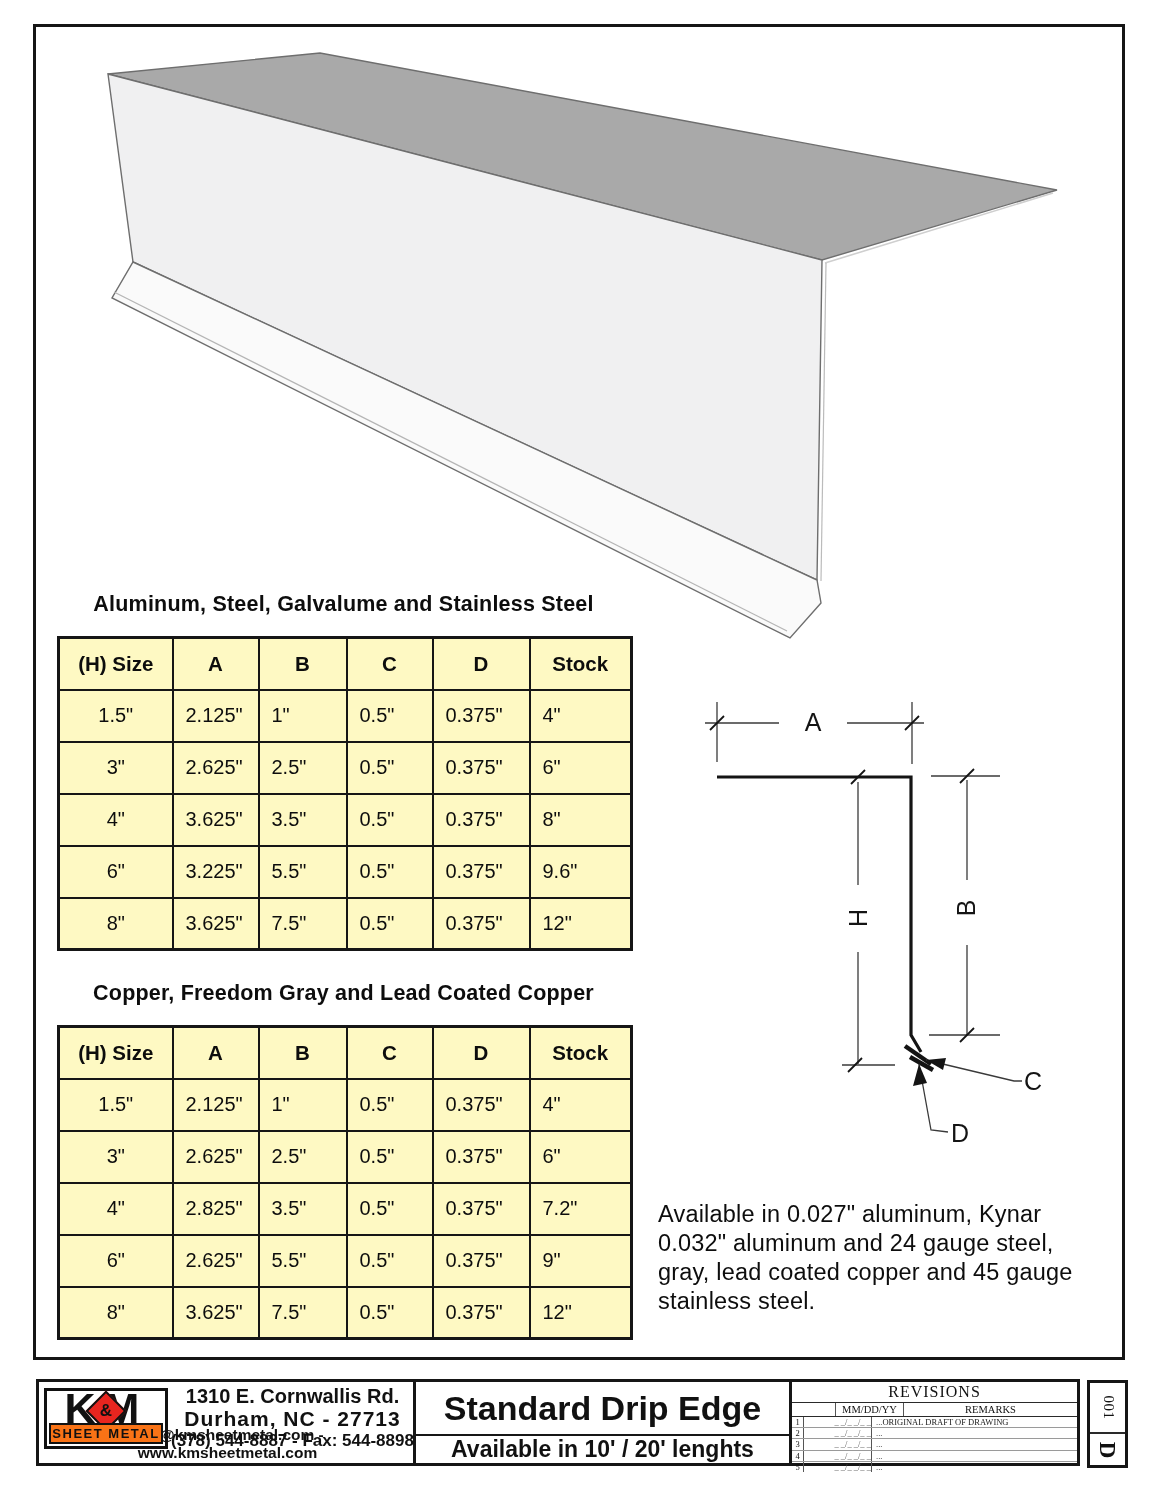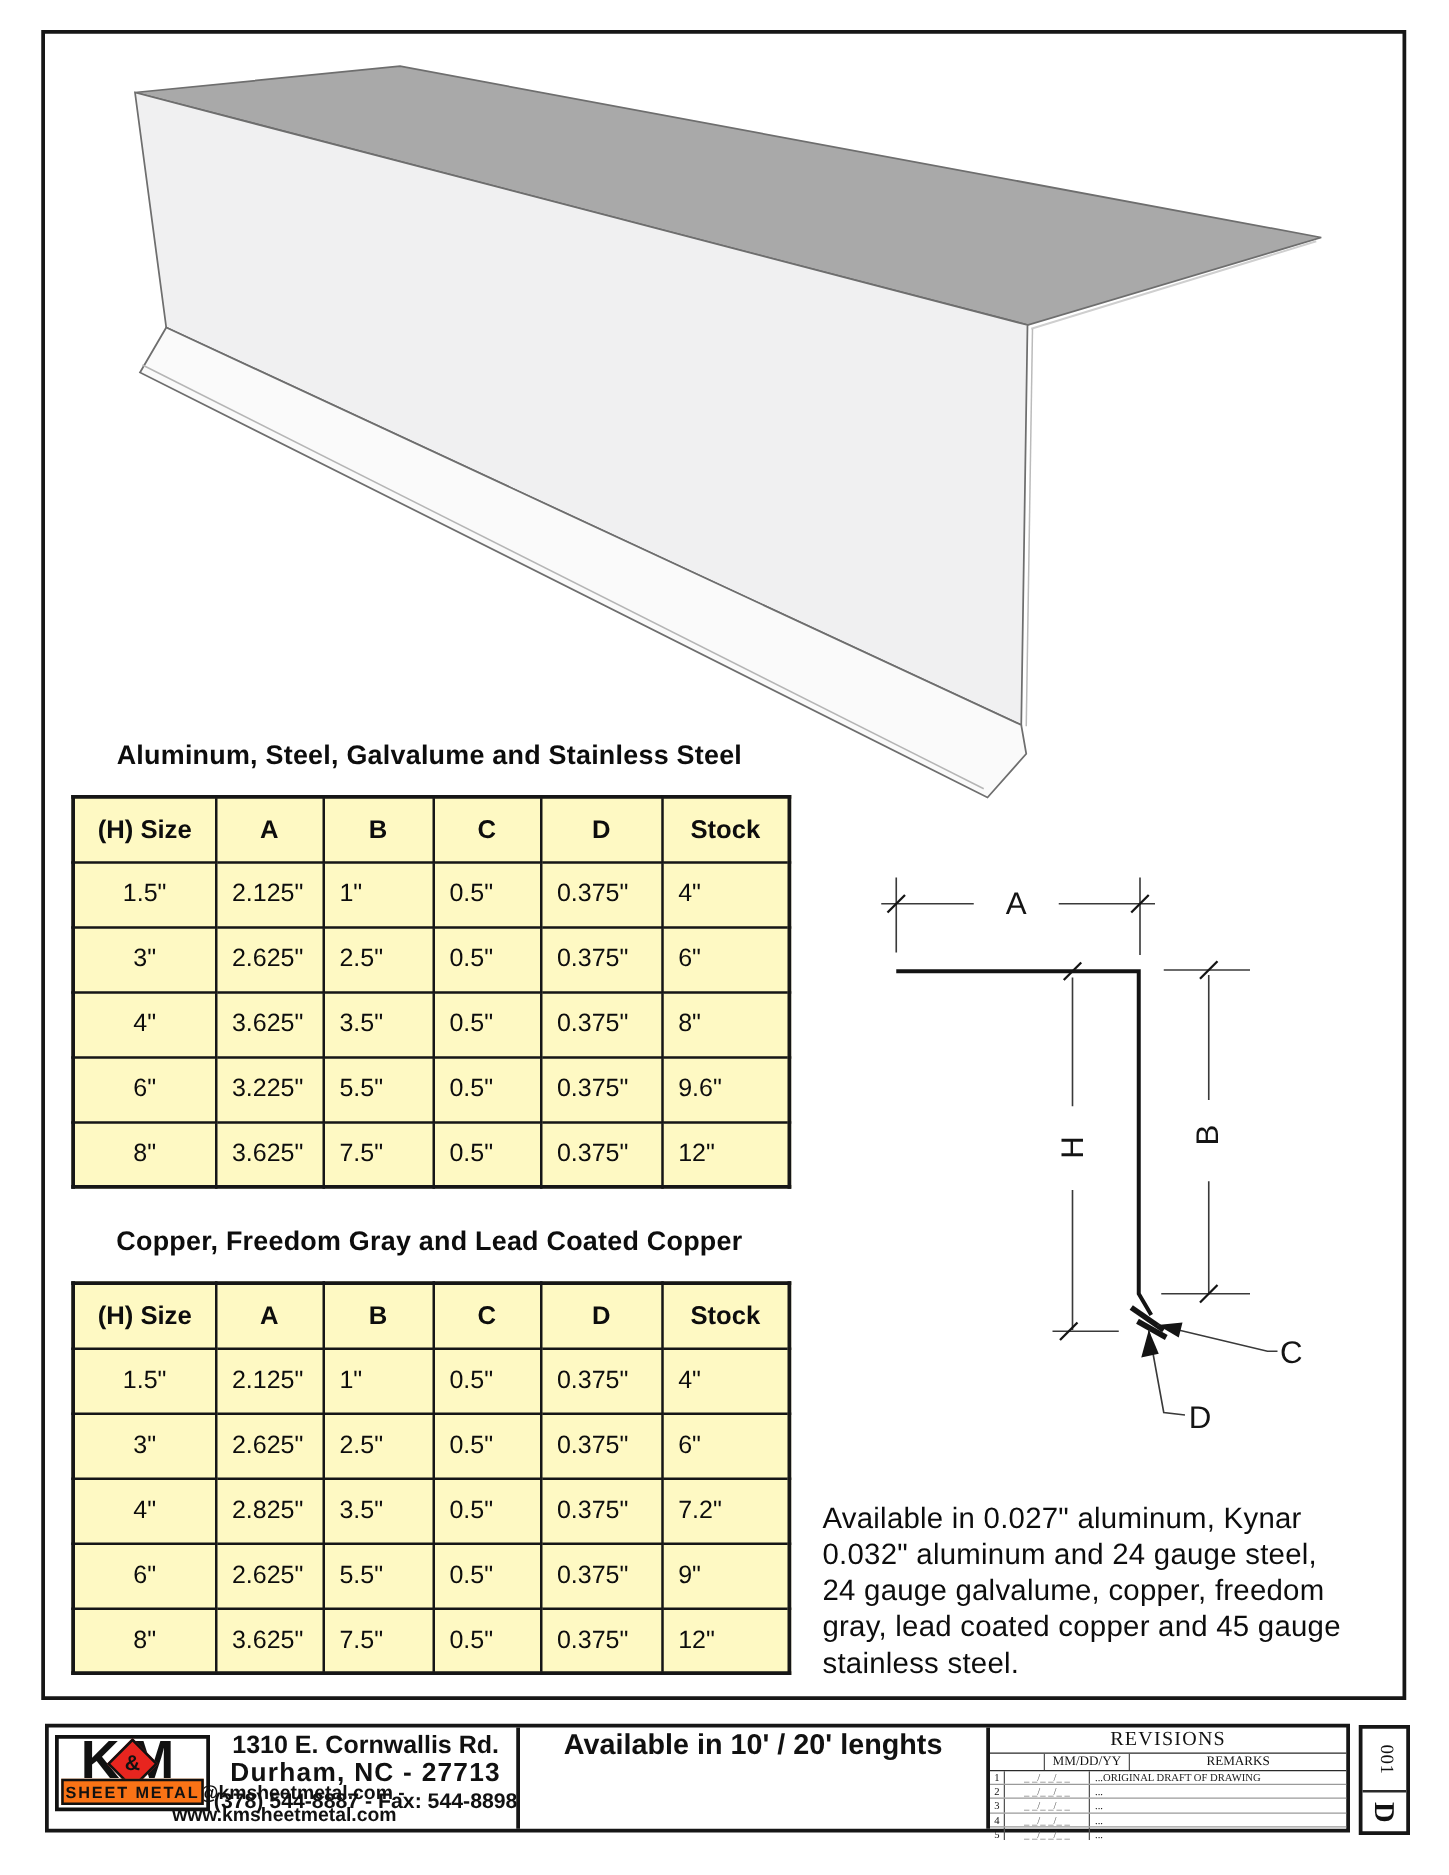--- a/index.html
+++ b/index.html
@@ -48,21 +48,21 @@
   .tb-right{position:absolute;left:753px;top:0;right:0;height:100%;font-family:"Liberation Serif",serif;}
   .rev-head{height:20px;text-align:center;font-size:16px;letter-spacing:1px;
          border-bottom:1.5px solid #2a2a2a;line-height:20px;}
   .rev-sub,.rev-row{display:grid;grid-template-columns:12px 68px 1fr;}
   .rev-sub{height:13px;border-bottom:1.5px solid #2a2a2a;padding-left:32px;}
   .rev-sub div{font-size:10.5px;line-height:13px;text-align:center;overflow:hidden;}
   .rev-row{height:10.2px;border-bottom:1px solid #9a9a9a;}
   .rev-row:last-child{border-bottom:none;}
   .rev-row div{font-size:8.5px;line-height:10px;overflow:hidden;white-space:nowrap;}
   .rev-num{text-align:center;border-right:1px solid #555;}
-  .rev-date{text-align:center;color:#555;border-right:1px solid #555;}
+  .rev-date{text-align:right;color:#555;border-right:1px solid #555;}
   .rev-sub .rev-num,.rev-sub .rev-date{color:#111;}
   .rev-remarks{padding-left:4px;color:#222;}
   .tab{position:absolute;left:1087px;top:1380px;width:41px;height:88px;
        border:3px solid #161616;box-sizing:border-box;background:#fff;font-family:"Liberation Serif",serif;}
   .tab .t1{height:51px;border-bottom:2px solid #2a2a2a;box-sizing:border-box;
        display:flex;align-items:center;justify-content:center;}
   .tab .t2{height:32px;display:flex;align-items:center;justify-content:center;}
   .tab .t1 span{transform:rotate(90deg);font-size:15px;letter-spacing:0.5px;}
   .tab .t2 span{transform:rotate(90deg);font-size:23px;font-weight:bold;}
 </style>
@@ -242,41 +242,41 @@
       <text x="858" y="918" transform="rotate(-90 858 918)" dominant-baseline="central">H</text>
       <text x="966" y="908" transform="rotate(-90 966 908)" dominant-baseline="central">B</text>
       <text x="1033" y="1090">C</text>
       <text x="960" y="1142">D</text>
     </g>
   </svg>
 
   <div class="notes">
     <div>Available in 0.027" aluminum, Kynar</div>
     <div>0.032" aluminum and 24 gauge steel,</div>
-    <div>24 gauge galvalume, copper, freedom</div>
     <div>gray, lead coated copper and 45 gauge</div>
     <div>stainless steel.</div>
   </div>
 
   <div class="tblock">
     <div class="tb-left">
       <div class="logo-box">
         <div class="logo-diamond"></div>
         <div class="logo-letters">KM</div>
         <div class="logo-amp">&amp;</div>
         <div class="logo-sub">SHEET METAL</div>
       </div>
       <div class="addr">
         <div class="l1">1310 E. Cornwallis Rd.</div>
         <div class="l2">Durham, NC - 27713</div>
         <div class="l3">(378) 544-8887 - Fax: 544-8898</div>
       </div>
       <div class="email">info@kmsheetmetal.com - www.kmsheetmetal.com</div>
     </div>
     <div class="tb-mid">
+      <div class="dtitle">Standard Drip Edge</div>
       <div class="dsub">Available in 10' / 20' lenghts</div>
     </div>
     <div class="tb-right">
       <div class="rev-head">REVISIONS</div>
       <div class="rev-sub">
         <div class="rev-num"></div>
         <div class="rev-date">MM/DD/YY</div>
         <div style="text-align:center;">REMARKS</div>
       </div>
       <div class="rev-row">

